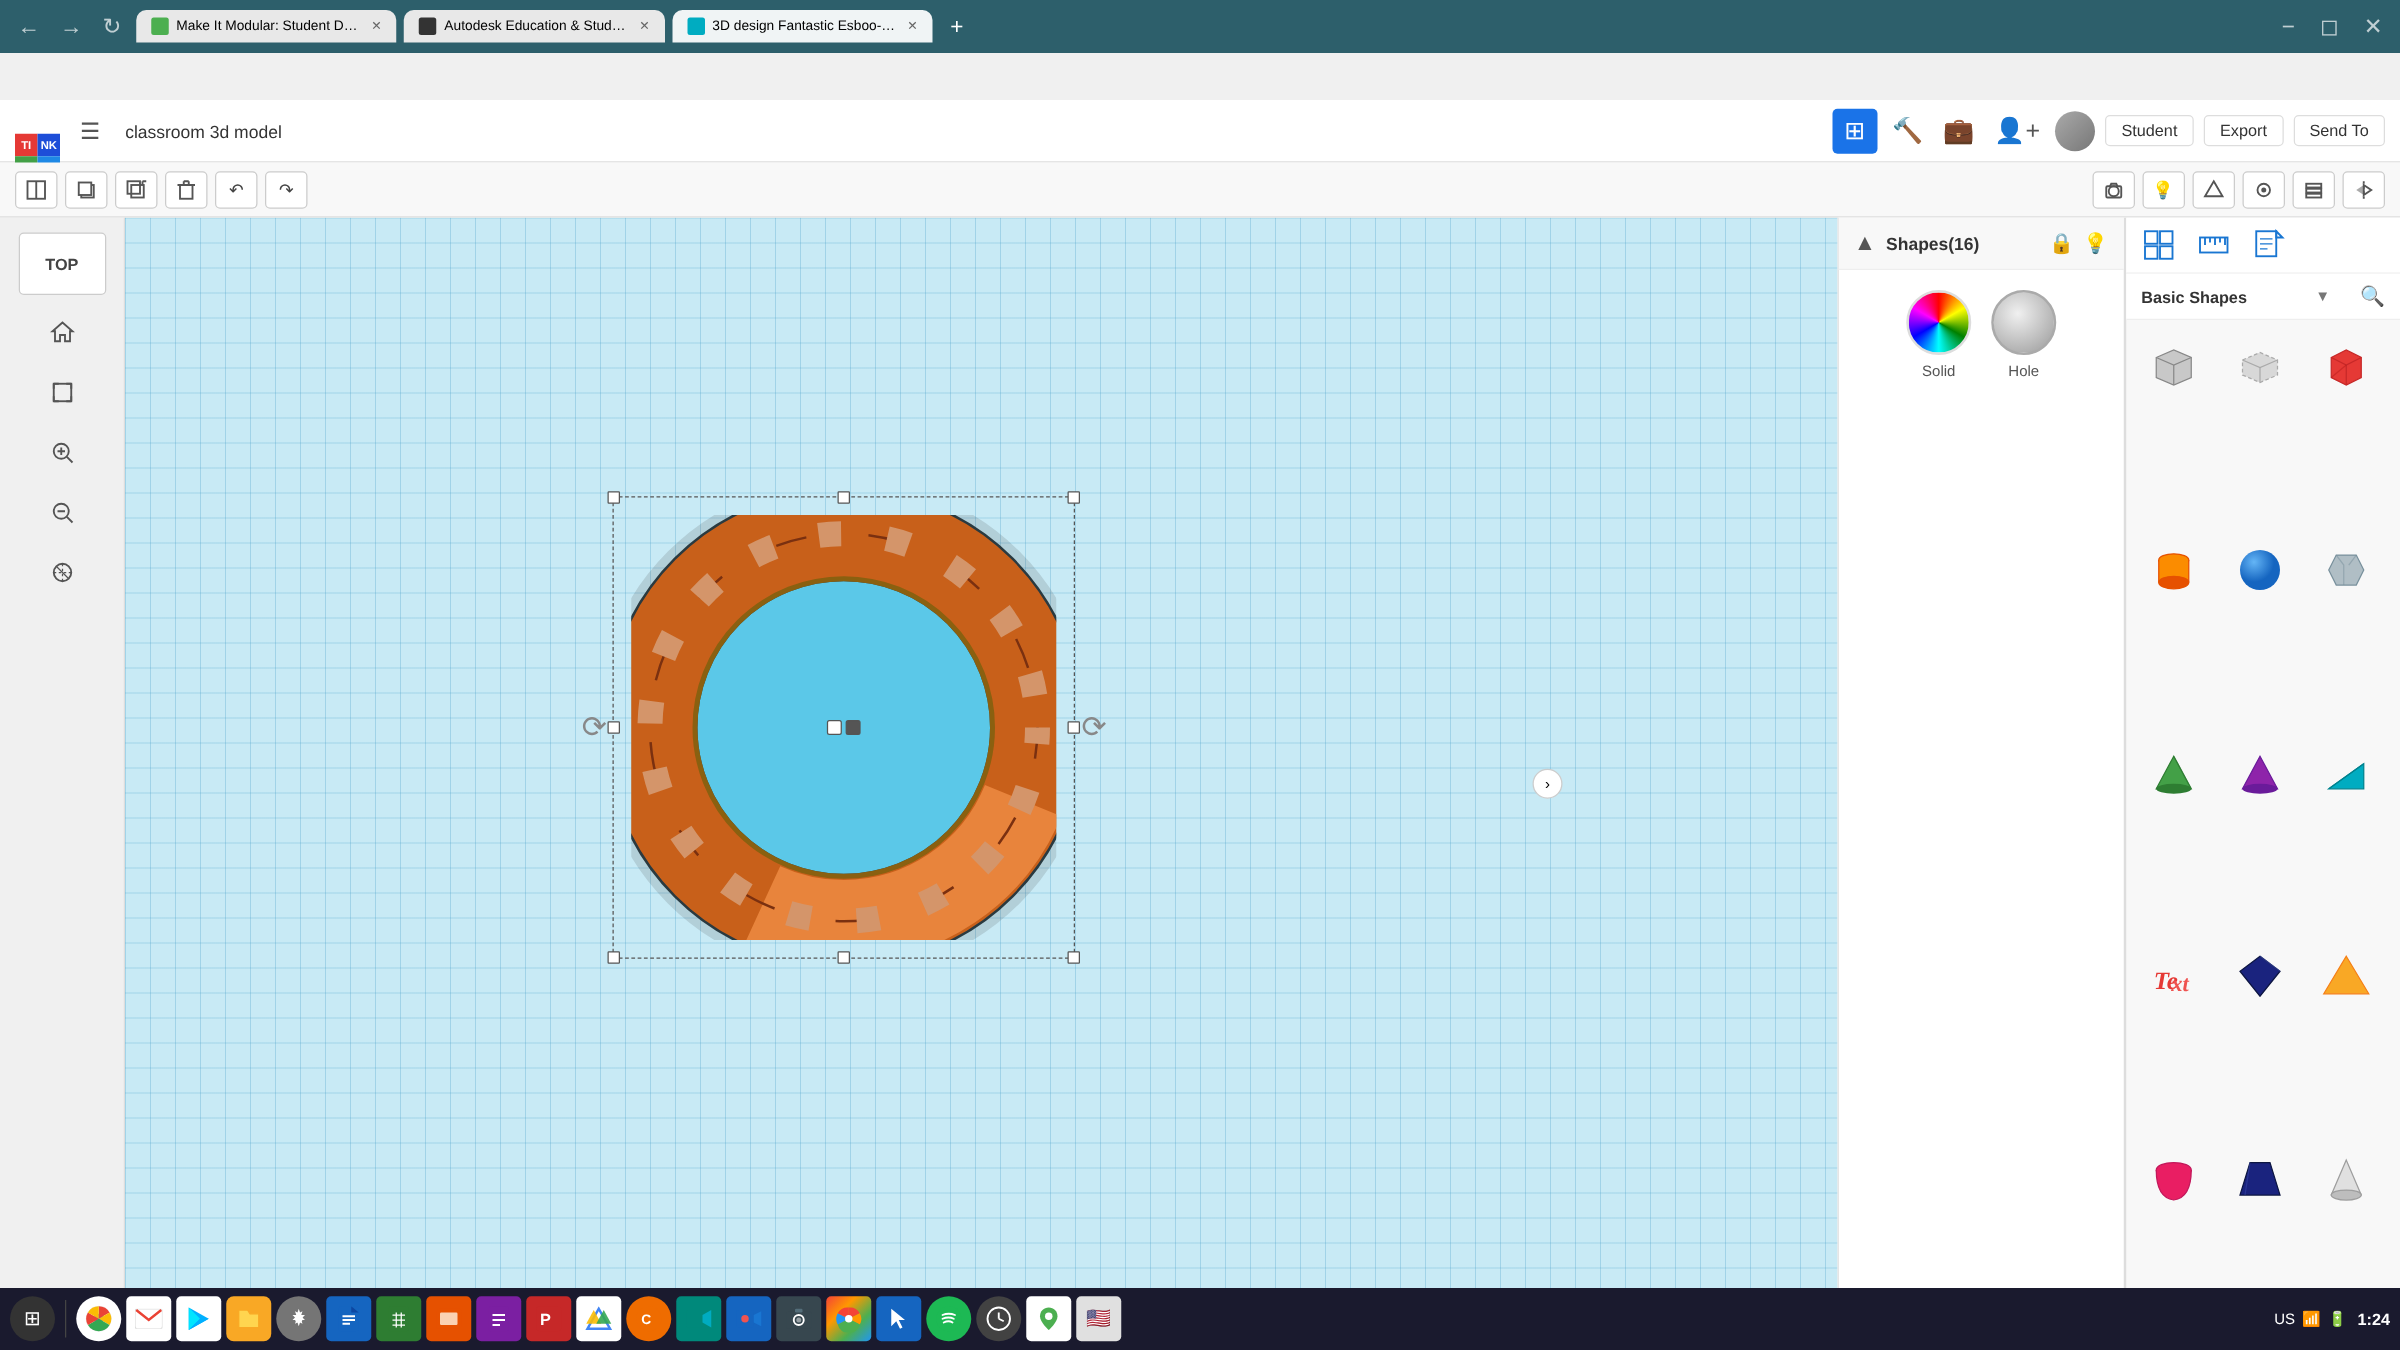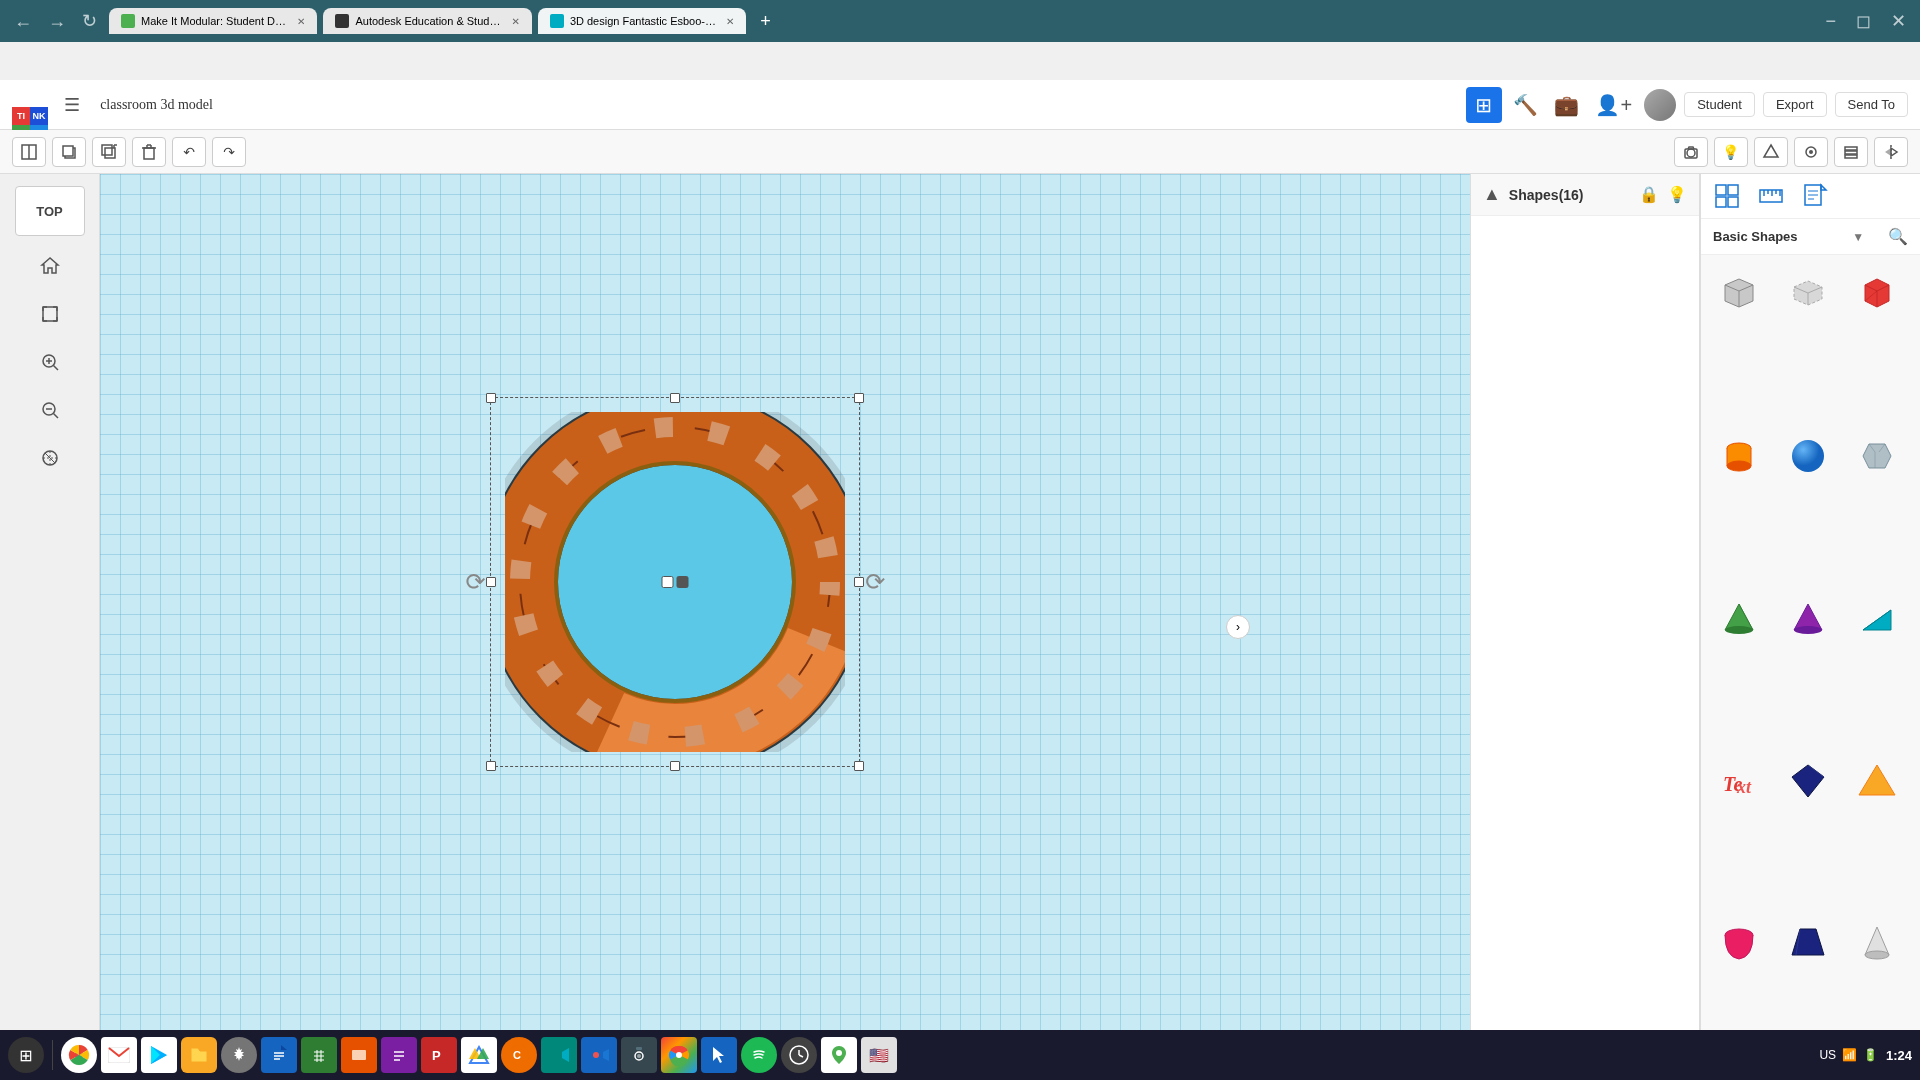--- a/index.html
+++ b/index.html
@@ -76,21 +76,21 @@
       width: 36px;
       margin-right: 8px;
       margin-top: 41px;
     }
     .logo-row { display: flex; }
     .logo-cell { width: 18px; height: 18px; font-size: 9px; font-weight: bold; display: flex; align-items: center; justify-content: center; color: white; }
     .logo-cell.red { background: #e53935; }
     .logo-cell.orange { background: #1d4ed8; }
     .logo-cell.green { background: #43a047; }
     .logo-cell.blue { background: #1e88e5; }
-    .project-title { font-size: 14px; color: #333; font-weight: 500; margin-left: 8px; font-family: Liberation Serif, serif; }
+    .project-title { font-size: 14px; color: #333; font-weight: 500; margin-left: 8px; }
     .list-icon { font-size: 18px; color: #555; margin-right: 4px; }
     .toolbar-spacer { flex: 1; }
     .toolbar-btn {
       background: none;
       border: 1px solid #ddd;
       border-radius: 4px;
       padding: 4px 12px;
       font-size: 13px;
       cursor: pointer;
       color: #333;
@@ -672,20 +672,30 @@
       <div class="collapse-arrow">›</div>
     </div>
 
     <div class="properties-panel">
       <div class="shapes-header">
         <span class="collapse-btn">▲</span>
         <span class="shapes-title">Shapes(16)</span>
         <span class="icon-sm">🔒</span>
         <span class="icon-sm">💡</span>
       </div>
+      <div class="material-options">
+        <div class="material-option">
+          <div class="material-circle solid"></div>
+          <span class="material-label">Solid</span>
+        </div>
+        <div class="material-option">
+          <div class="material-circle hole"></div>
+          <span class="material-label">Hole</span>
+        </div>
+      </div>
     </div>
 
     <div class="shapes-panel">
 
       <div class="shapes-panel-icons">
         <div class="shapes-icon-item">
           <svg width="28" height="28" viewBox="0 0 28 28" fill="none">
             <rect x="3" y="3" width="10" height="10" stroke="#1976d2" stroke-width="1.5"></rect>
             <rect x="15" y="3" width="10" height="10" stroke="#1976d2" stroke-width="1.5"></rect>
             <rect x="3" y="15" width="10" height="10" stroke="#1976d2" stroke-width="1.5"></rect>

